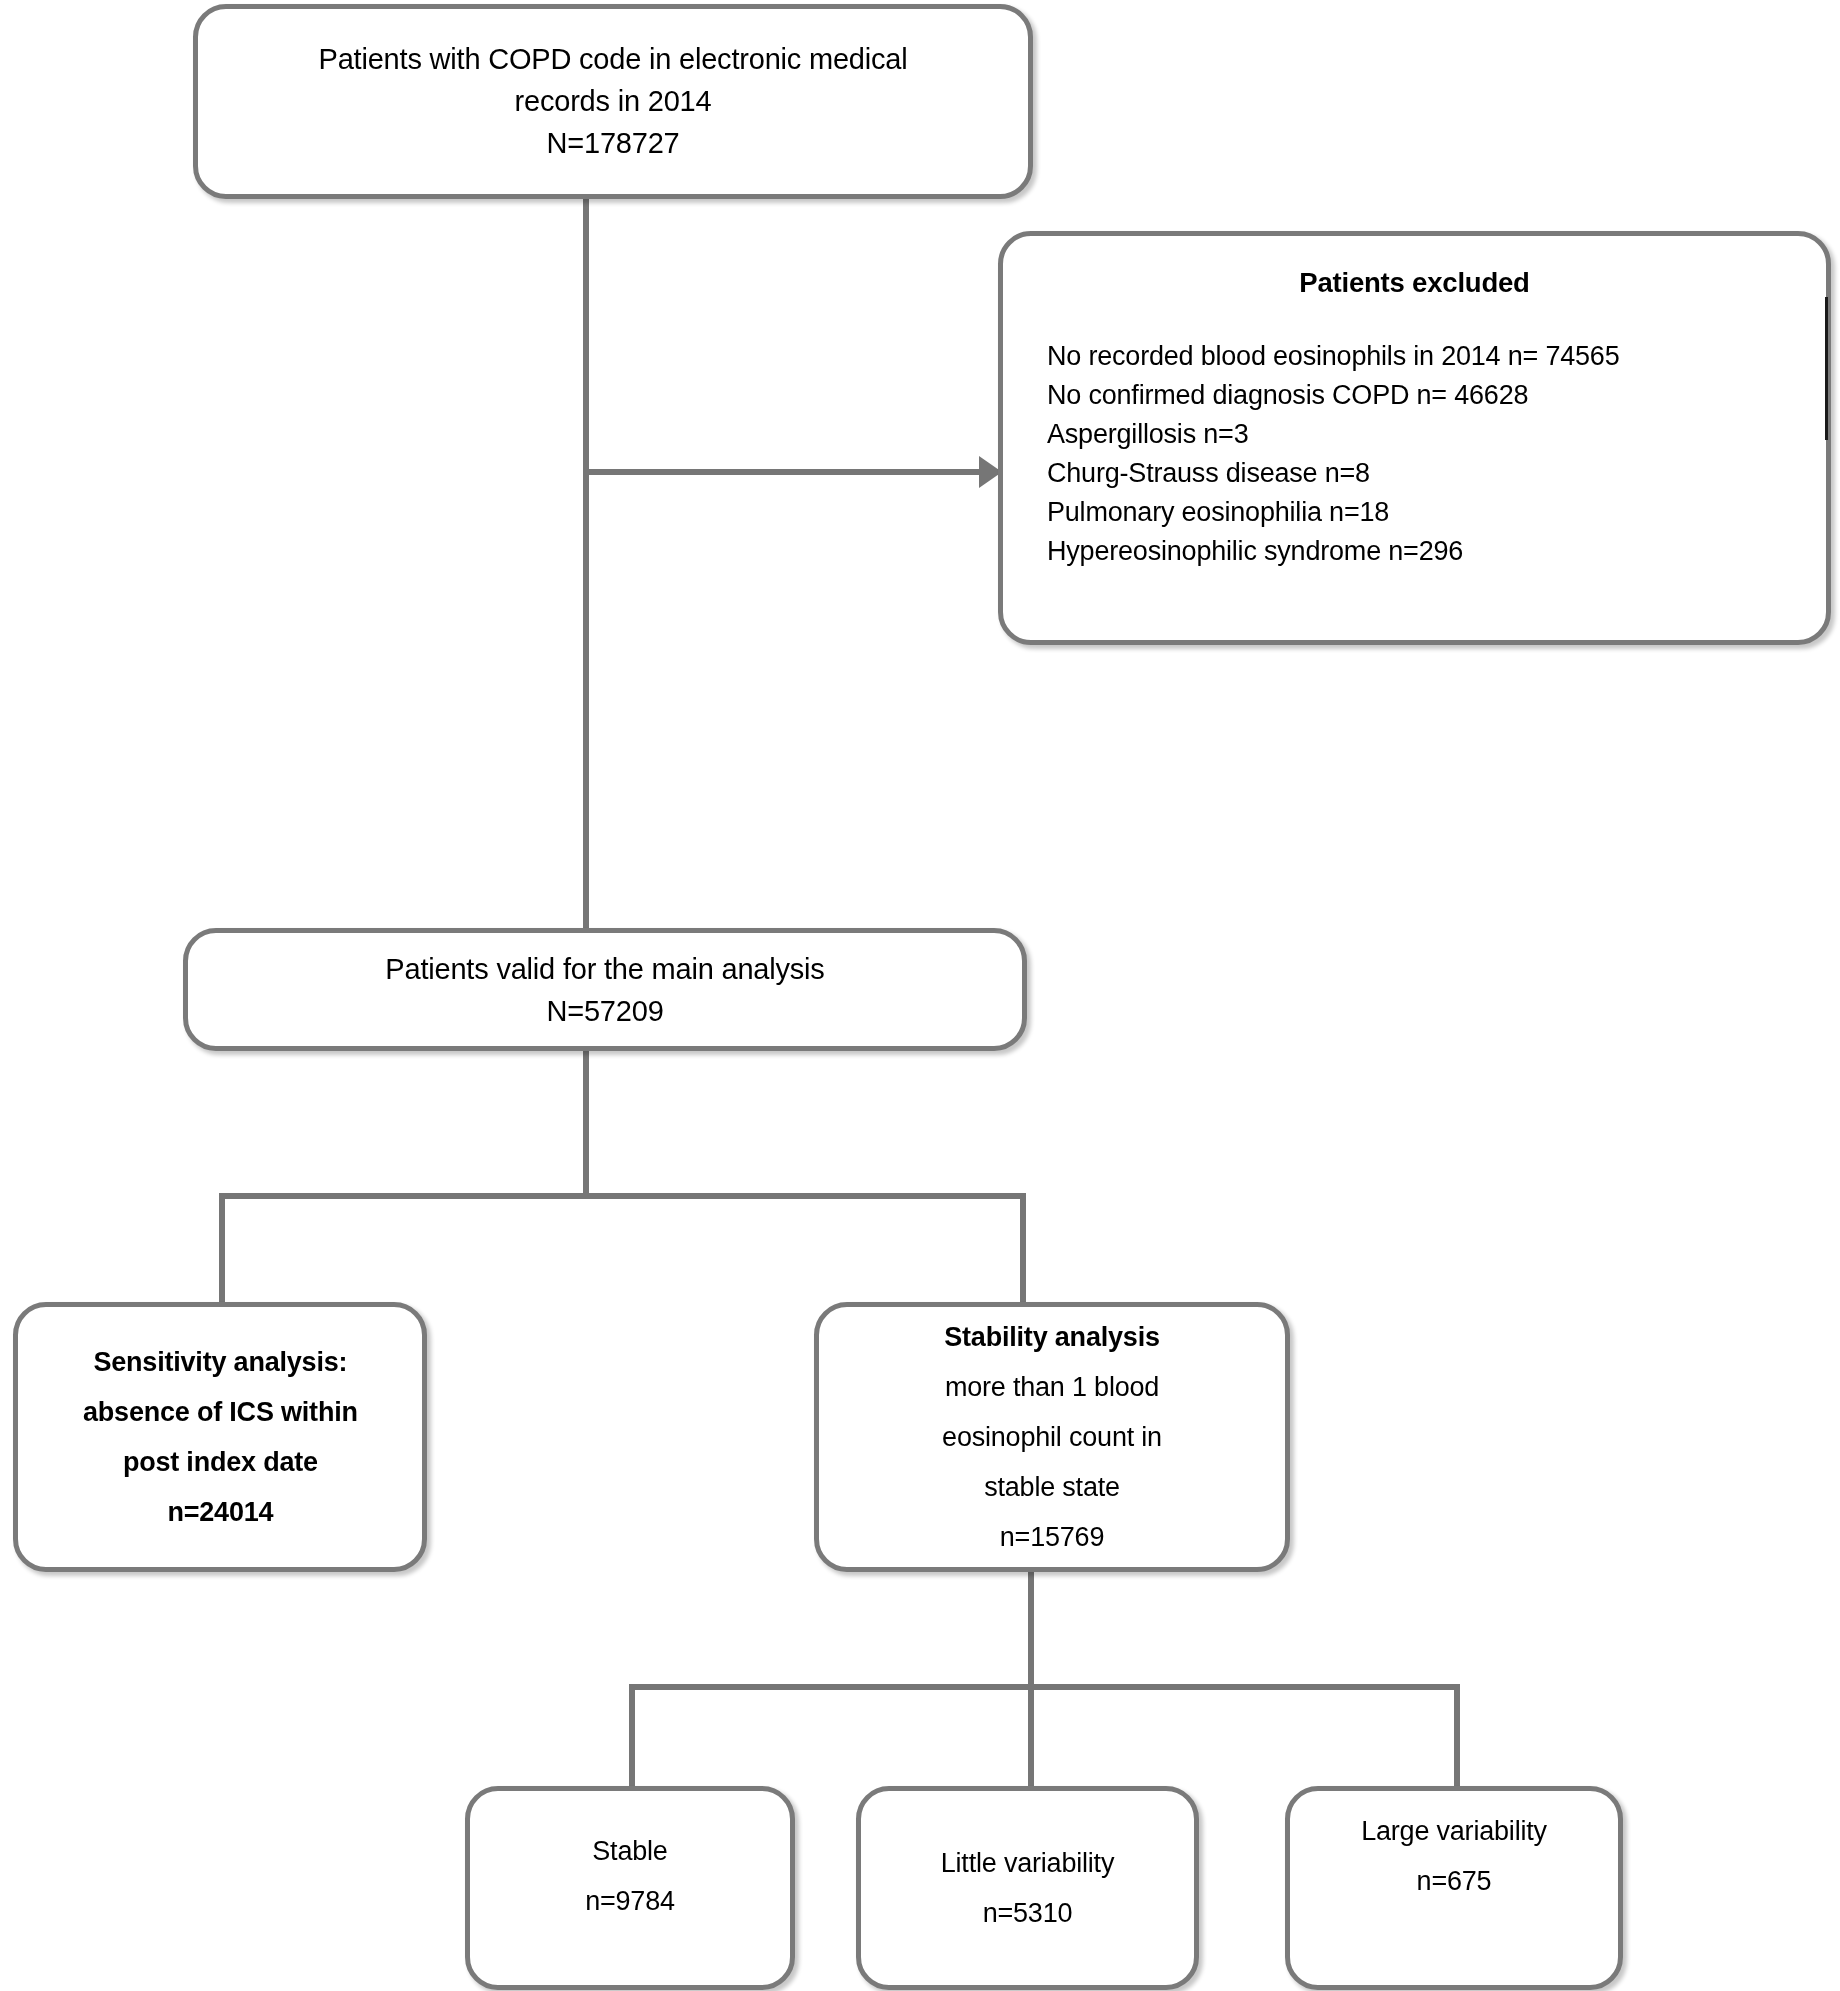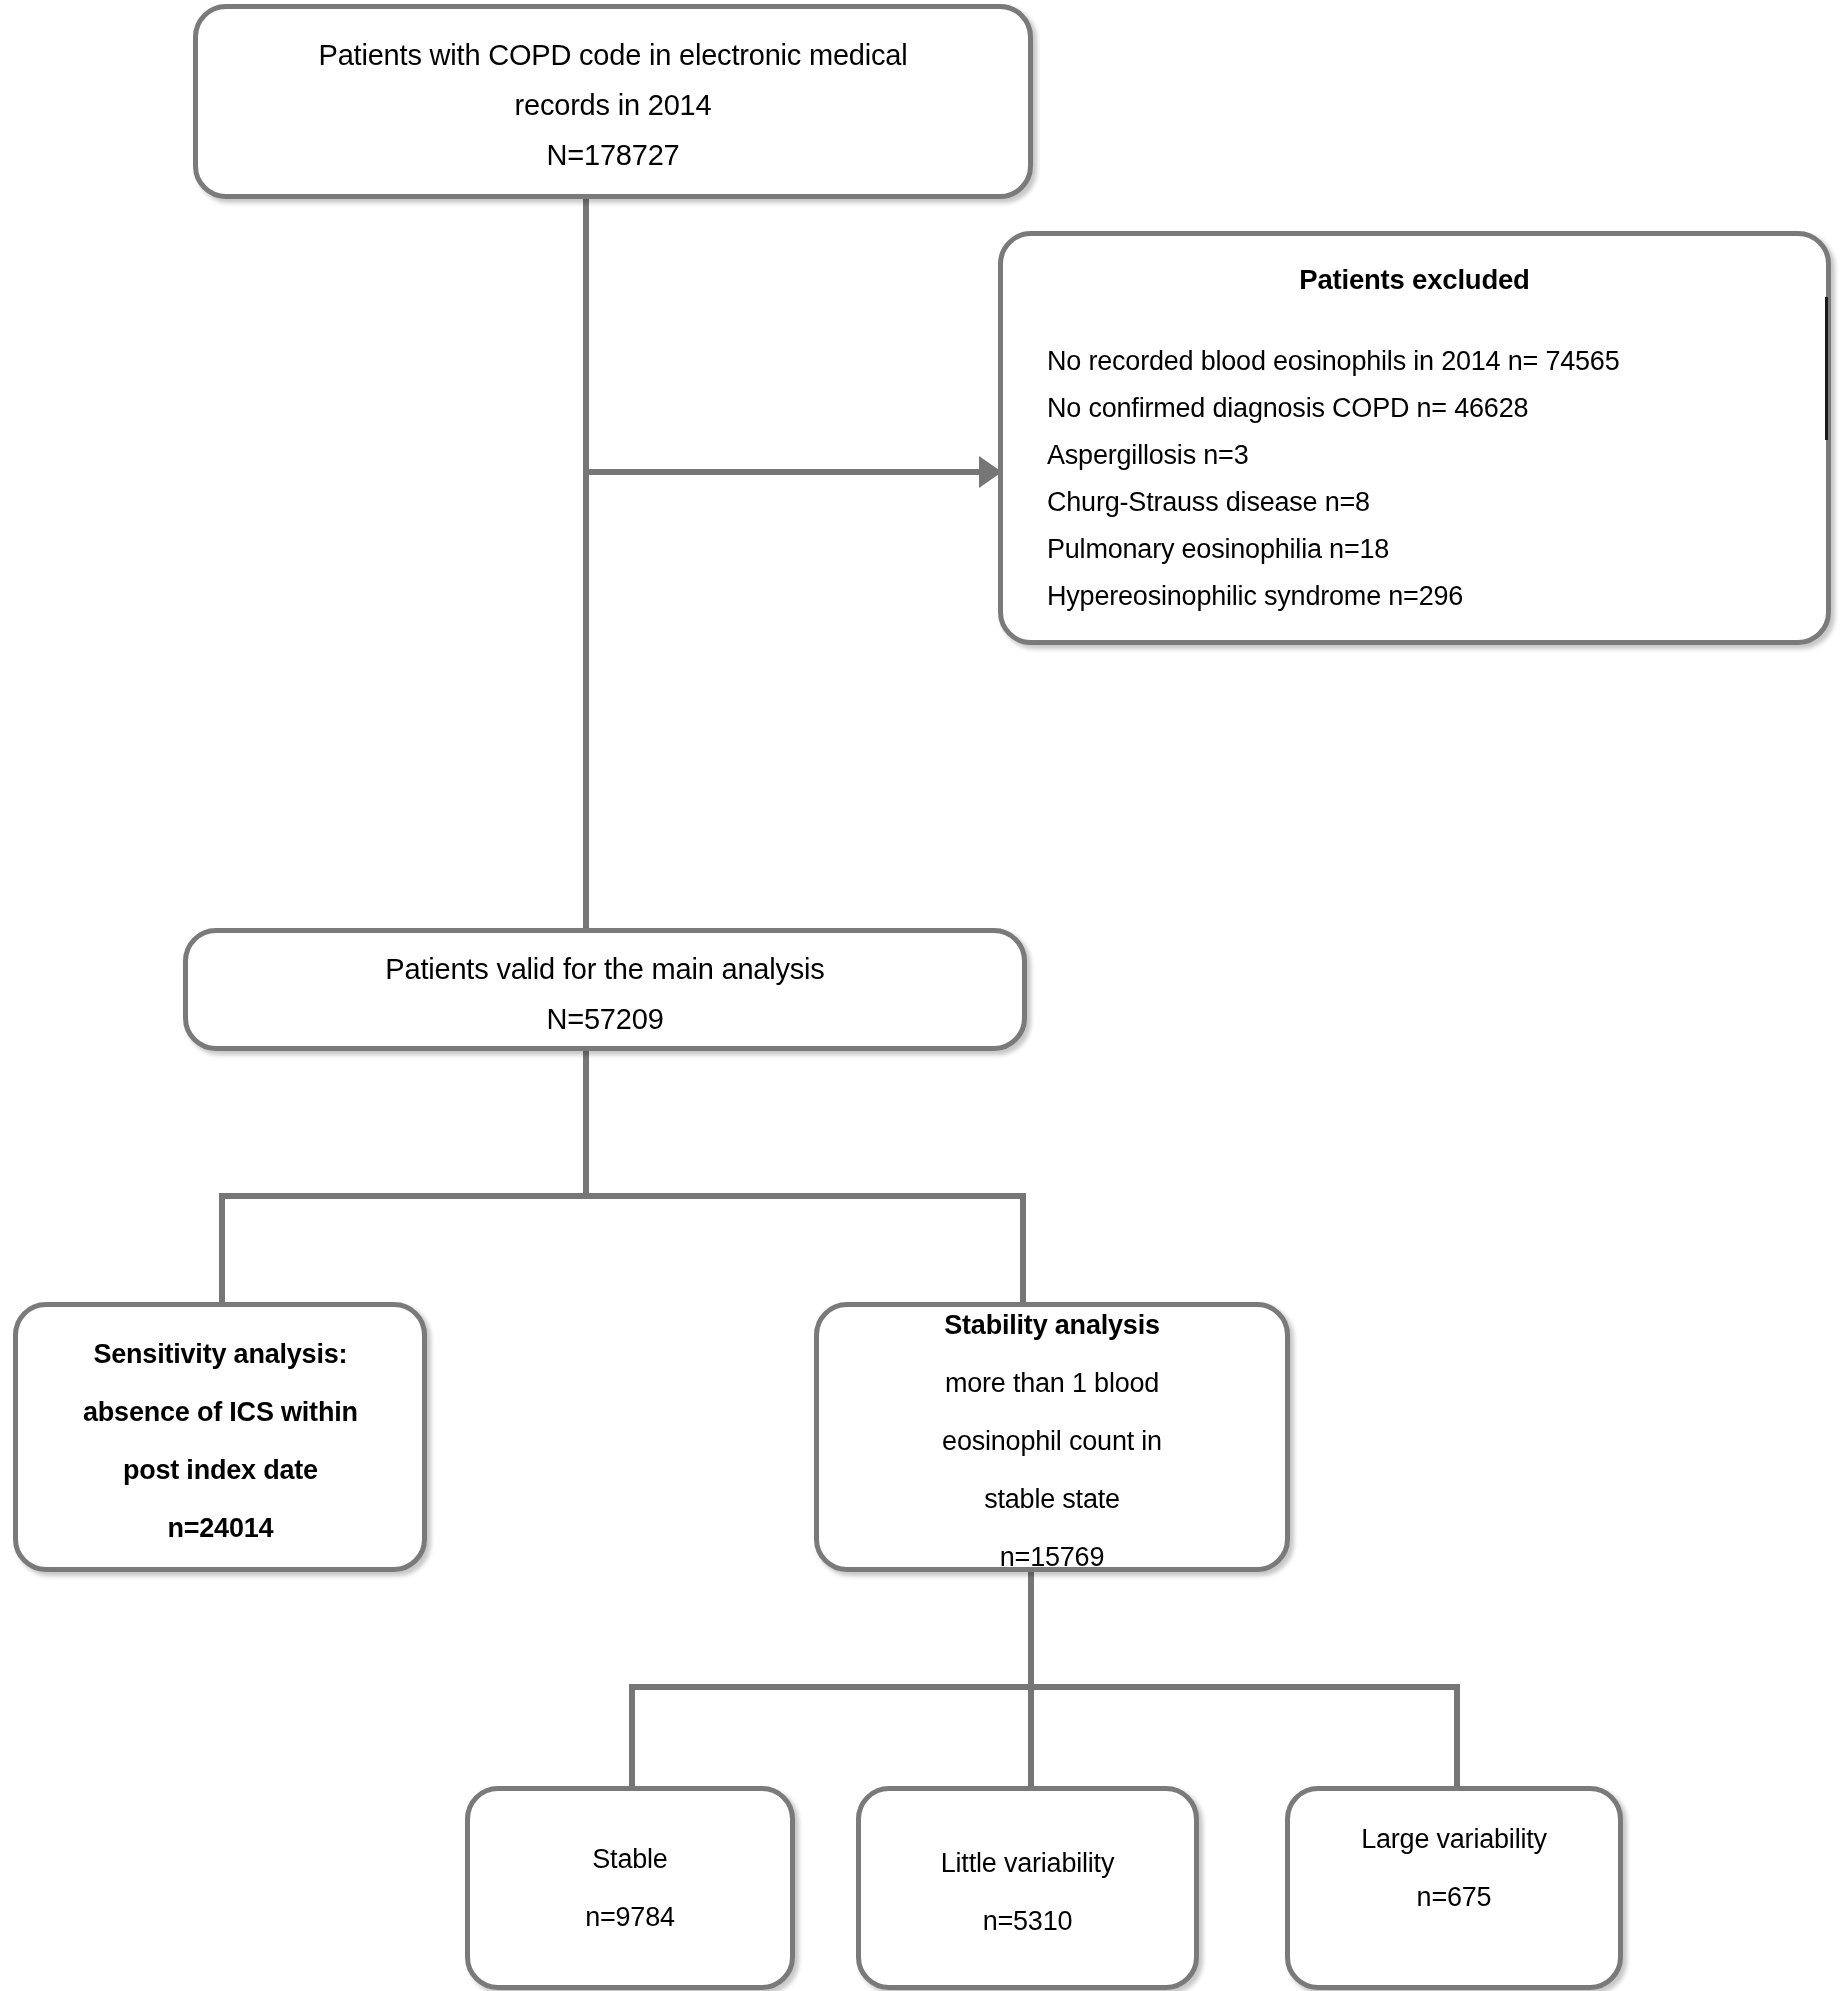--- a/index.html
+++ b/index.html
@@ -38,21 +38,20 @@
     justify-content: center;
     box-shadow: 3.1px 3.1px 4.7px rgba(0,0,0,0.22);
     z-index: 3;
   }
   .node .line {
     display: block;
     width: 100%;
     text-align: center;
     color: #000000;
     letter-spacing: -0.2px;
-    margin-top: 8px;
   }
   
   .t-lg  { font-size: 29px; line-height: 42px; }
   .t-md  { font-size: 27.5px; line-height: 42px; }
   .t-sm  { font-size: 27px; line-height: 50px; }
   .t-xs  { font-size: 27px; line-height: 39px; }
   .bold  { font-weight: bold; }
 
   
   .excl-body {
@@ -103,21 +102,21 @@
   <div class="edge edge-v" style="left:629px; top:1684px; height:106px;"></div>
   <div class="edge edge-v" style="left:1028px; top:1684px; height:106px;"></div>
   <div class="edge edge-v" style="left:1454px; top:1684px; height:106px;"></div>
 
   <div class="node" style="left:193px; top:3.9px; width:840px; height:195px; padding:0 22px;">
     <span class="line t-lg">Patients with COPD code in electronic medical</span>
     <span class="line t-lg">records in 2014</span>
     <span class="line t-lg">N=178727</span>
   </div>
 
-  <div class="node" style="left:998px; top:231px; width:833px; height:414px; justify-content:flex-start; padding-top:15px;">
+  <div class="node" style="left:998px; top:231px; width:833px; height:414px; justify-content:flex-start; padding-top:26px;">
     <span class="line t-md bold" style="margin-bottom:33px;">Patients excluded</span>
     <div class="excl-body">
       <span class="line t-xs">No recorded blood eosinophils in 2014 n= 74565</span>
       <span class="line t-xs">No confirmed diagnosis COPD n= 46628</span>
       <span class="line t-xs">Aspergillosis n=3</span>
       <span class="line t-xs">Churg-Strauss disease n=8</span>
       <span class="line t-xs">Pulmonary eosinophilia n=18</span>
       <span class="line t-xs">Hypereosinophilic syndrome  n=296</span>
     </div>
   </div>

